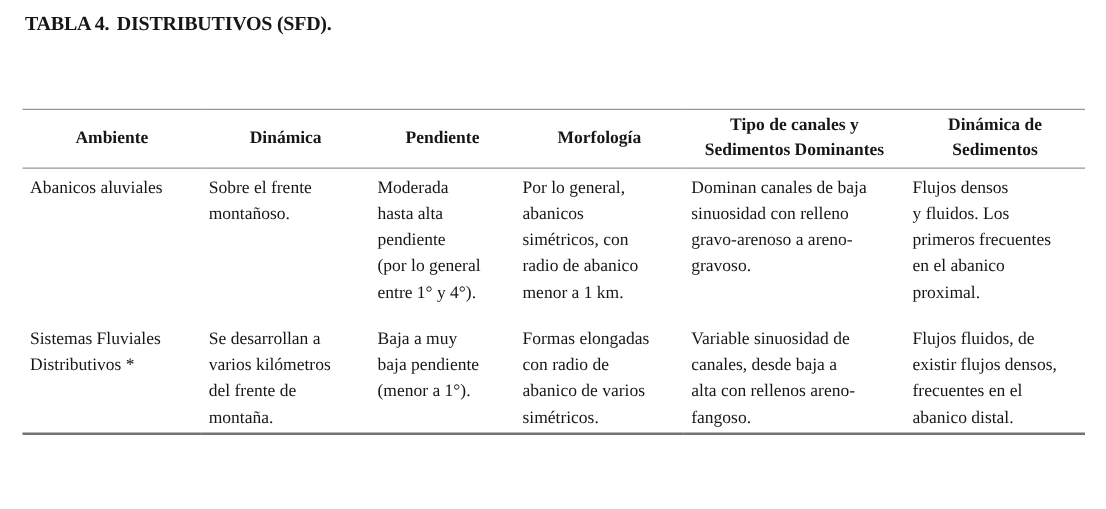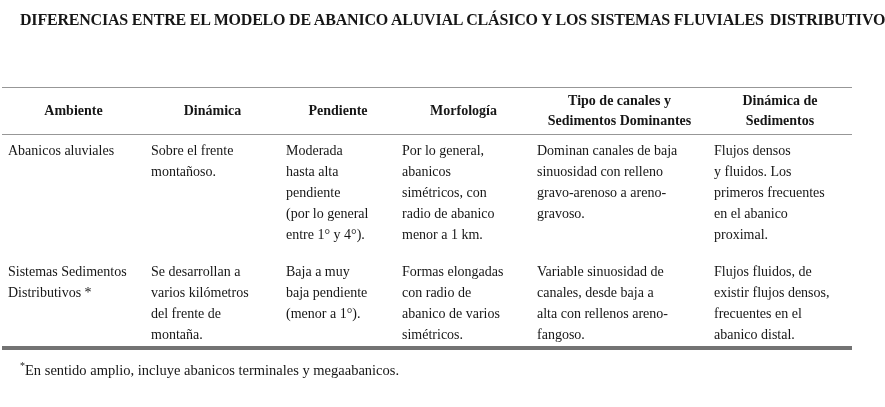--- a/index.html
+++ b/index.html
@@ -30,27 +30,27 @@
     column-gap: 6px;
     font-weight: bold;
     font-size: 16px;
     line-height: 22px;
     letter-spacing: -0.2px;
     white-space: nowrap;
   }
   .t-line2 { grid-column: 2; }
   table.cmp {
     position: absolute;
-    left: 2px;
+    left: 18px;
     top: 87px;
     width: 850px;
     border-collapse: collapse;
     table-layout: fixed;
     border-top: 1px solid #979797;
-    border-bottom: 4px solid #737373;
+    border-bottom: 2px solid #737373;
   }
   table.cmp thead th {
     font-size: 14px;
     font-weight: bold;
     text-align: center;
     vertical-align: middle;
     height: 44px;
     border-bottom: 1px solid #979797;
     padding: 1px 3px;
     line-height: 20px;
@@ -77,21 +77,21 @@
     vertical-align: super;
     line-height: 0;
   }
 </style>
 </head>
 <body>
 
 <div class="page">
 
   <div class="table-title">
-    <span class="t-line1">DIFERENCIAS ENTRE EL MODELO DE ABANICO ALUVIAL CLÁSICO Y LOS SISTEMAS FLUVIALES</span>
+    <span class="t-prefix">TABLA 4.</span>
     <span class="t-line2">DISTRIBUTIVOS (SFD).</span>
   </div>
 
   <table class="cmp">
     <colgroup>
       <col style="width:143px">
       <col style="width:135px">
       <col style="width:116px">
       <col style="width:135px">
       <col style="width:177px">
@@ -128,21 +128,21 @@
 sinuosidad con relleno
 gravo-arenoso a areno-
 gravoso.</td>
         <td>Flujos densos
 y fluidos. Los
 primeros frecuentes
 en el abanico
 proximal.</td>
       </tr>
       <tr class="row-second">
-        <td>Sistemas Sedimentos
+        <td>Sistemas Fluviales
 Distributivos *</td>
         <td>Se desarrollan a
 varios kilómetros
 del frente de
 montaña.</td>
         <td>Baja a muy
 baja pendiente
 (menor a 1°).</td>
         <td>Formas elongadas
 con radio de
@@ -153,15 +153,14 @@
 alta con rellenos areno-
 fangoso.</td>
         <td>Flujos fluidos, de
 existir flujos densos,
 frecuentes en el
 abanico distal.</td>
       </tr>
     </tbody>
   </table>
 
-  <div class="footnote"><sup>*</sup><span>En sentido amplio, incluye abanicos terminales y megaabanicos.</span></div>
 
 </div>
 
 </body></html>

